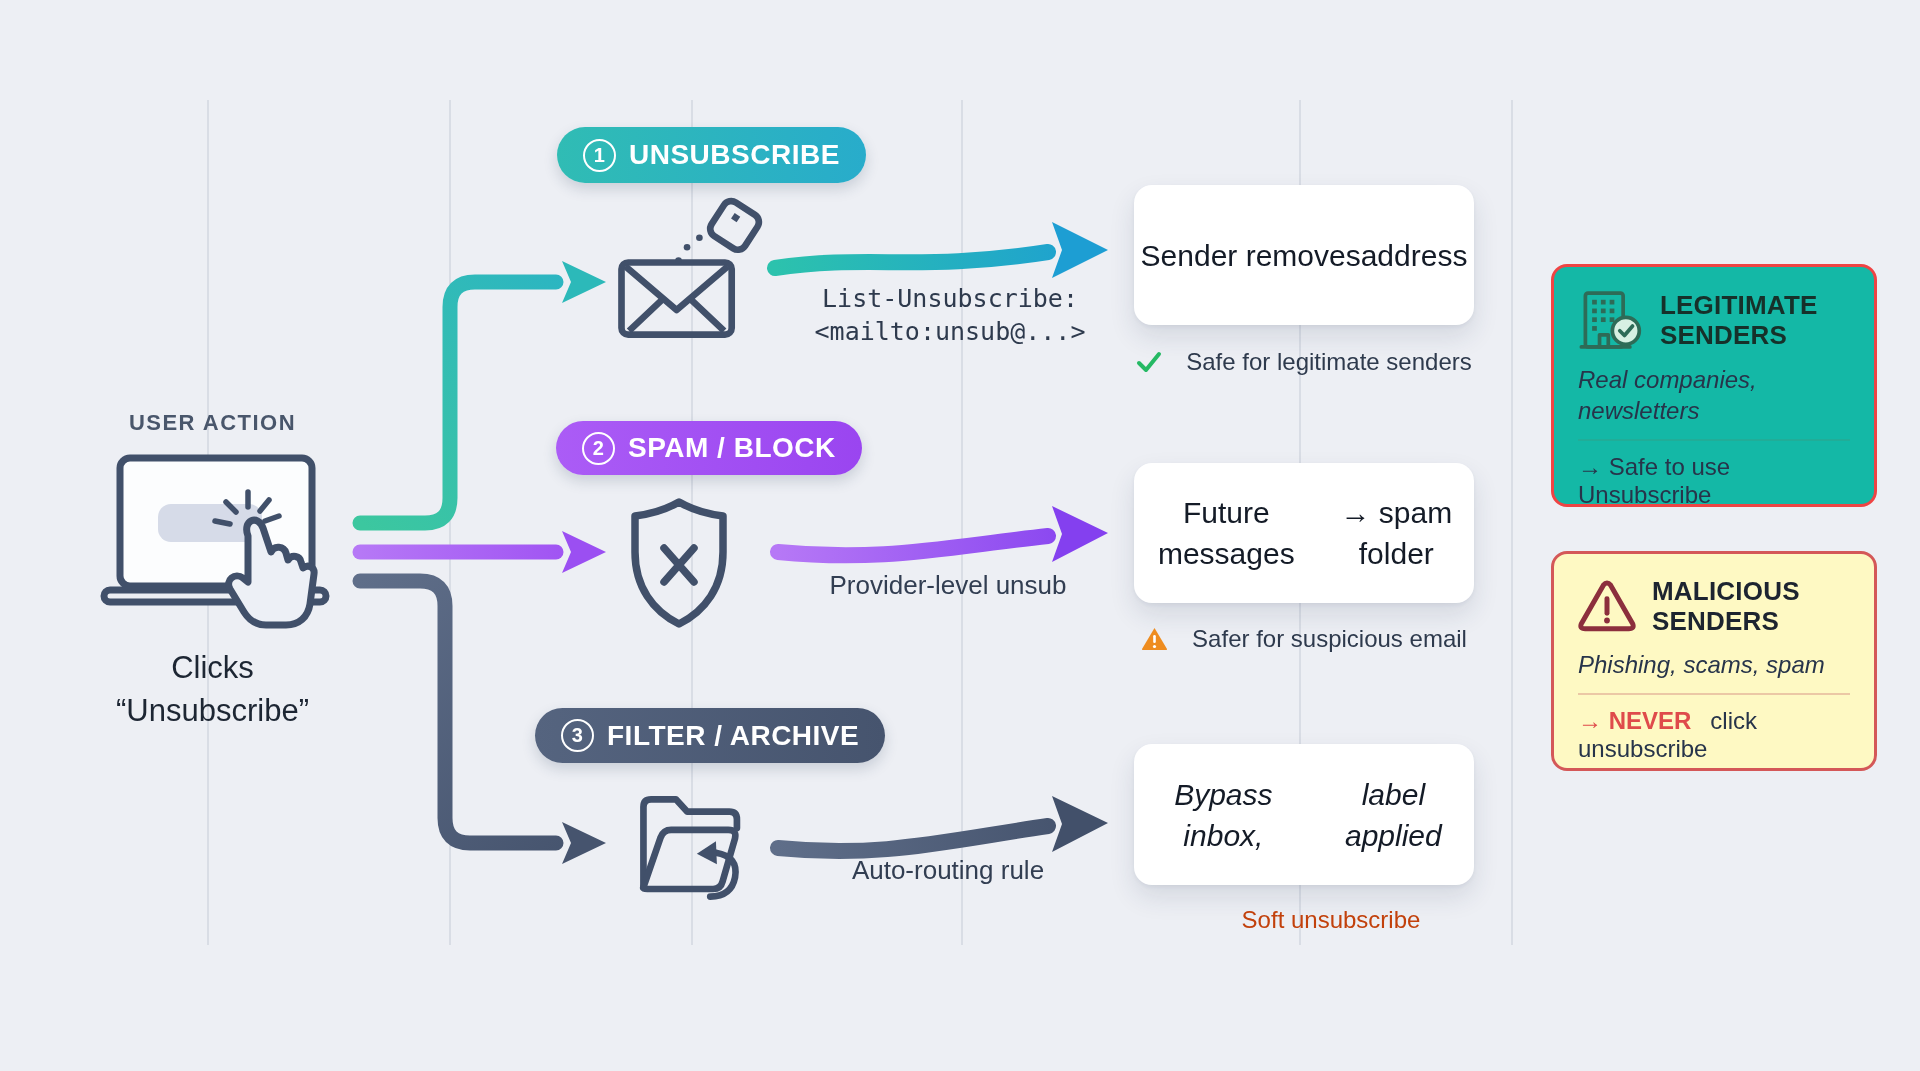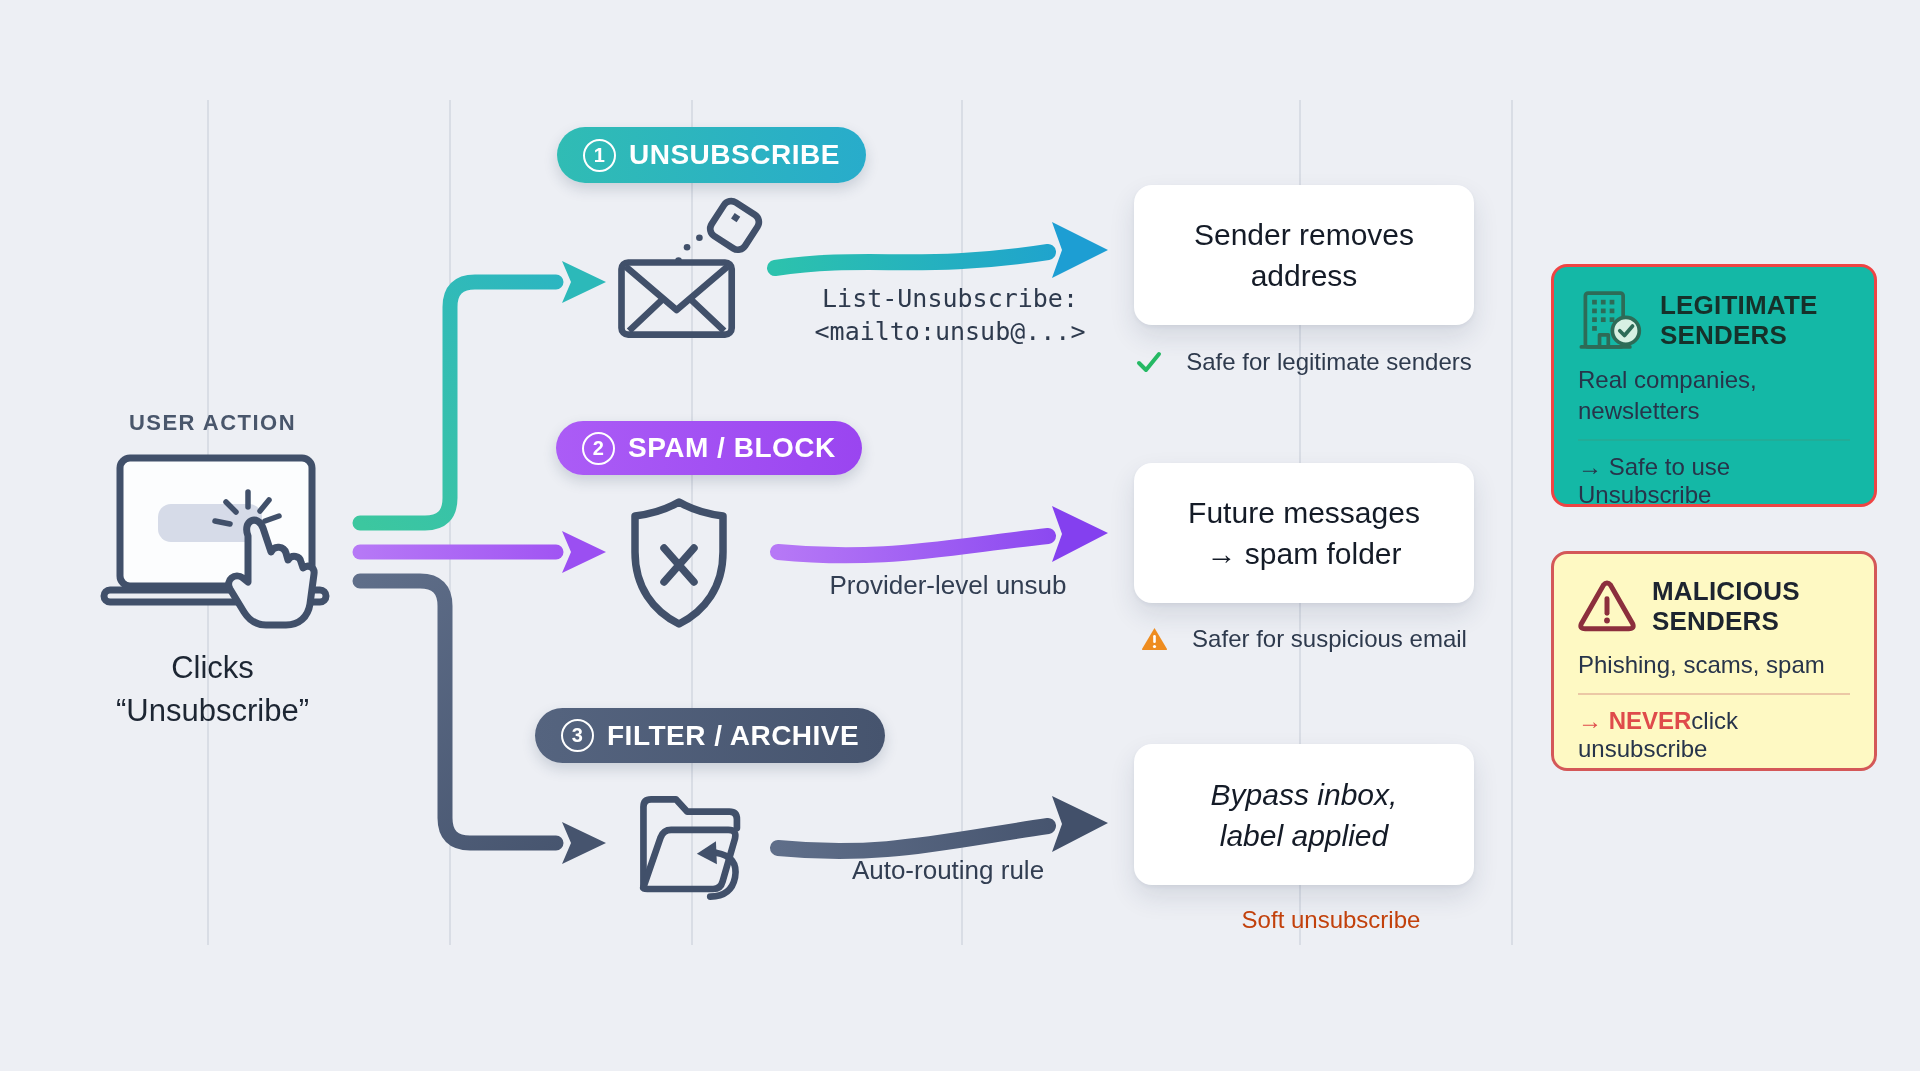--- a/index.html
+++ b/index.html
@@ -46,46 +46,46 @@
   
   .code { position:absolute; left:790px; top:282px; width:320px; text-align:center;
     font-family:"DejaVu Sans Mono", monospace; font-size:25px; line-height:33px; font-weight:500; color:#2e3a4d; }
   .arrow-label { position:absolute; width:320px; text-align:center; font-size:26px; color:#323e52; }
   .lbl-provider { left:788px; top:570px; }
   .lbl-routing  { left:788px; top:855px; }
 
   
   .card { position:absolute; width:340px; background:#ffffff; border-radius:18px;
     box-shadow:0 12px 26px rgba(35,50,80,0.12), 0 2px 4px rgba(35,50,80,0.06);
-    display:flex; flex-direction:column; align-items:center; justify-content:center;
+    display:flex; flex-direction:row; align-items:center; justify-content:center;
     font-size:30px; line-height:41px; font-weight:500; color:#141b27; text-align:center; }
   .card1 { left:1134px; top:185px; height:140px; }
   .card2 { left:1134px; top:463px; height:140px; }
   .card3 { left:1134px; top:744px; height:141px;font-style:italic; }
 
   .cap { position:absolute; width:340px; display:flex; align-items:center; justify-content:center;
     gap:24px; font-size:24px; color:#2e3a4d; }
   .cap1 { left:1134px; top:348px; }
   .cap2 { left:1134px; top:625px; }
   .cap3 { left:1161px; top:906px; color:#c2410c; }
   .cap svg { flex:0 0 auto; }
 
   
   .panel { position:absolute; left:1551px; width:326px; border-radius:16px; padding:22px 24px; }
   .panel-green { top:264px; height:243px; background:#14b8a6; border:3px solid #ef4444; }
   .panel-red   { top:551px; height:220px; background:#fef9c3; border:3px solid #d45858; }
   .panel-head { display:flex; align-items:center; gap:16px; }
   .panel-title { font-size:26px; line-height:30px; font-weight:800; letter-spacing:0.2px; }
   .panel-green .panel-title { color:#16312a; }
   .panel-red   .panel-title { color:#1d2430; }
-  .panel-body { margin-top:13px; font-size:24px; line-height:31px; color:#27344a; }
+  .panel-body { margin-top:13px; font-size:24px; line-height:31px; color:#27344a;font-style:italic; }
   .panel-hr { border:none; border-top:2px solid rgba(70,140,110,0.25); margin:13px 0 12px; }
   .panel-red .panel-hr { border-top-color:rgba(200,110,110,0.35); }
   .panel-footer { font-size:24px; color:#27344a; }
-  .panel-footer .em { color:#df4b4b; font-weight:700; margin-right:0; }
+  .panel-footer .em { color:#df4b4b; font-weight:700; margin-right:19px; }
 </style>
 </head>
 <body>
 
 <div class="stage">
 
   <div class="vline vl1"></div>
   <div class="vline vl2"></div>
   <div class="vline vl3"></div>
   <div class="vline vl4"></div>

